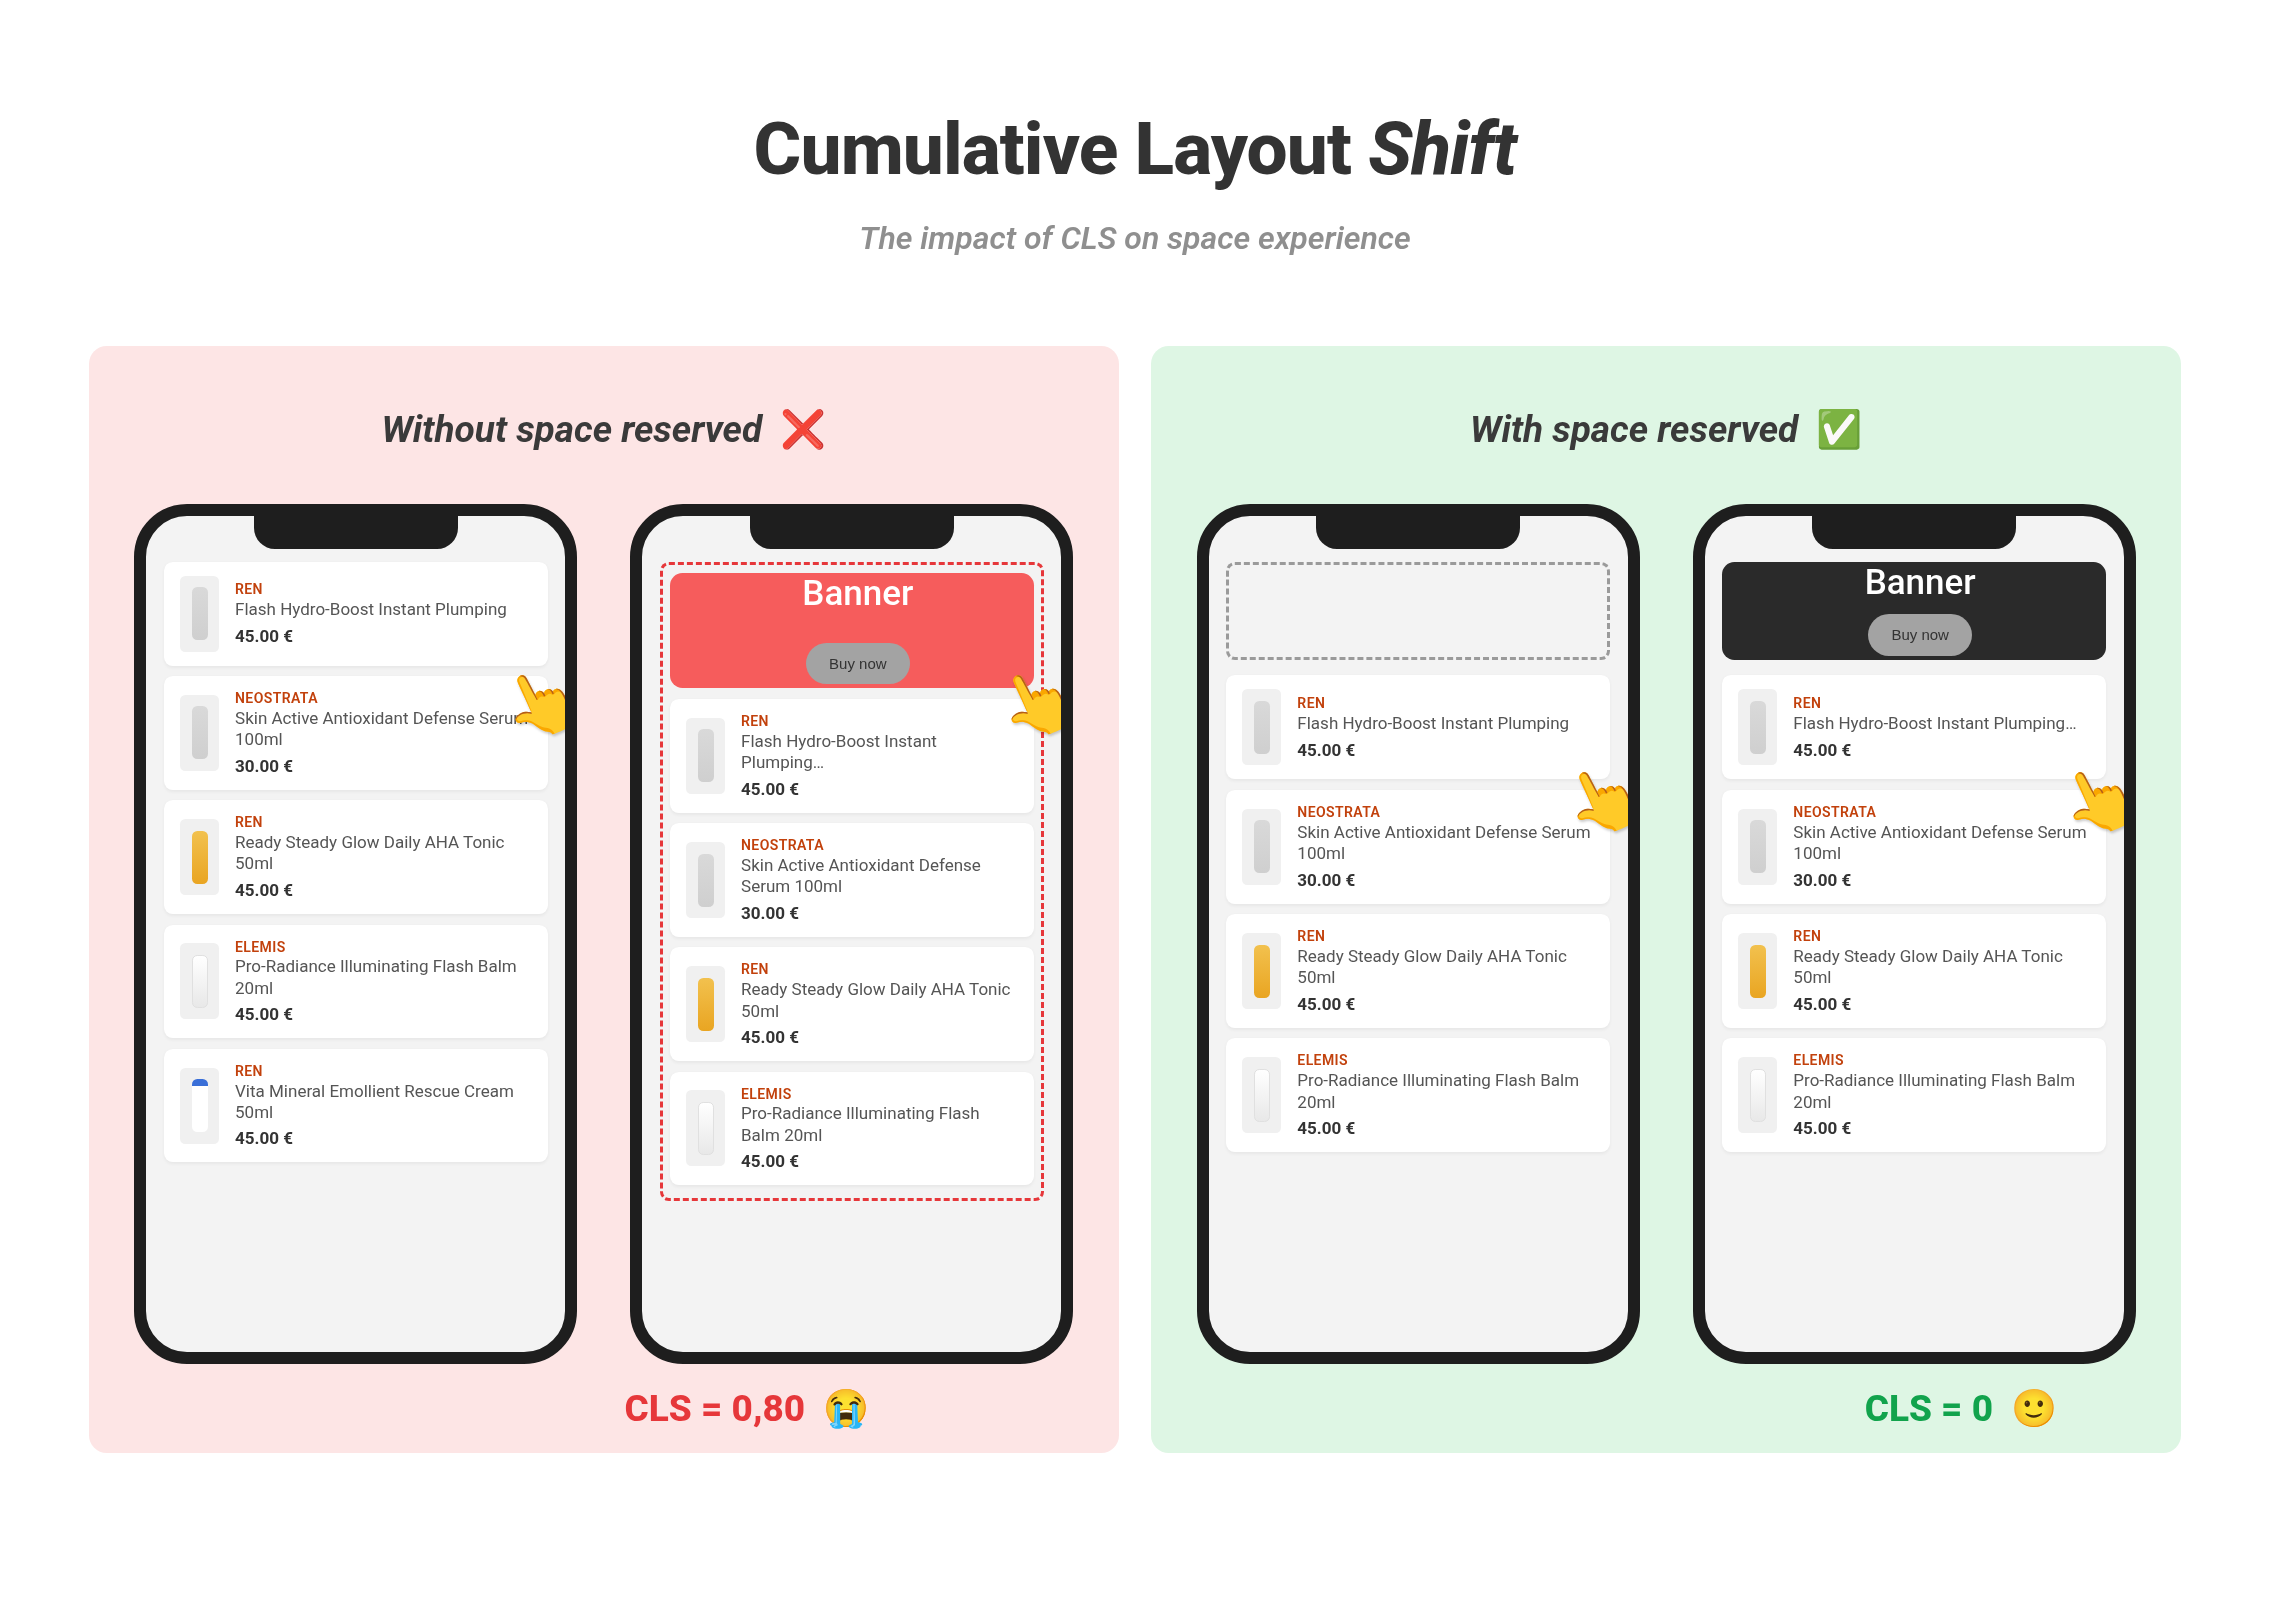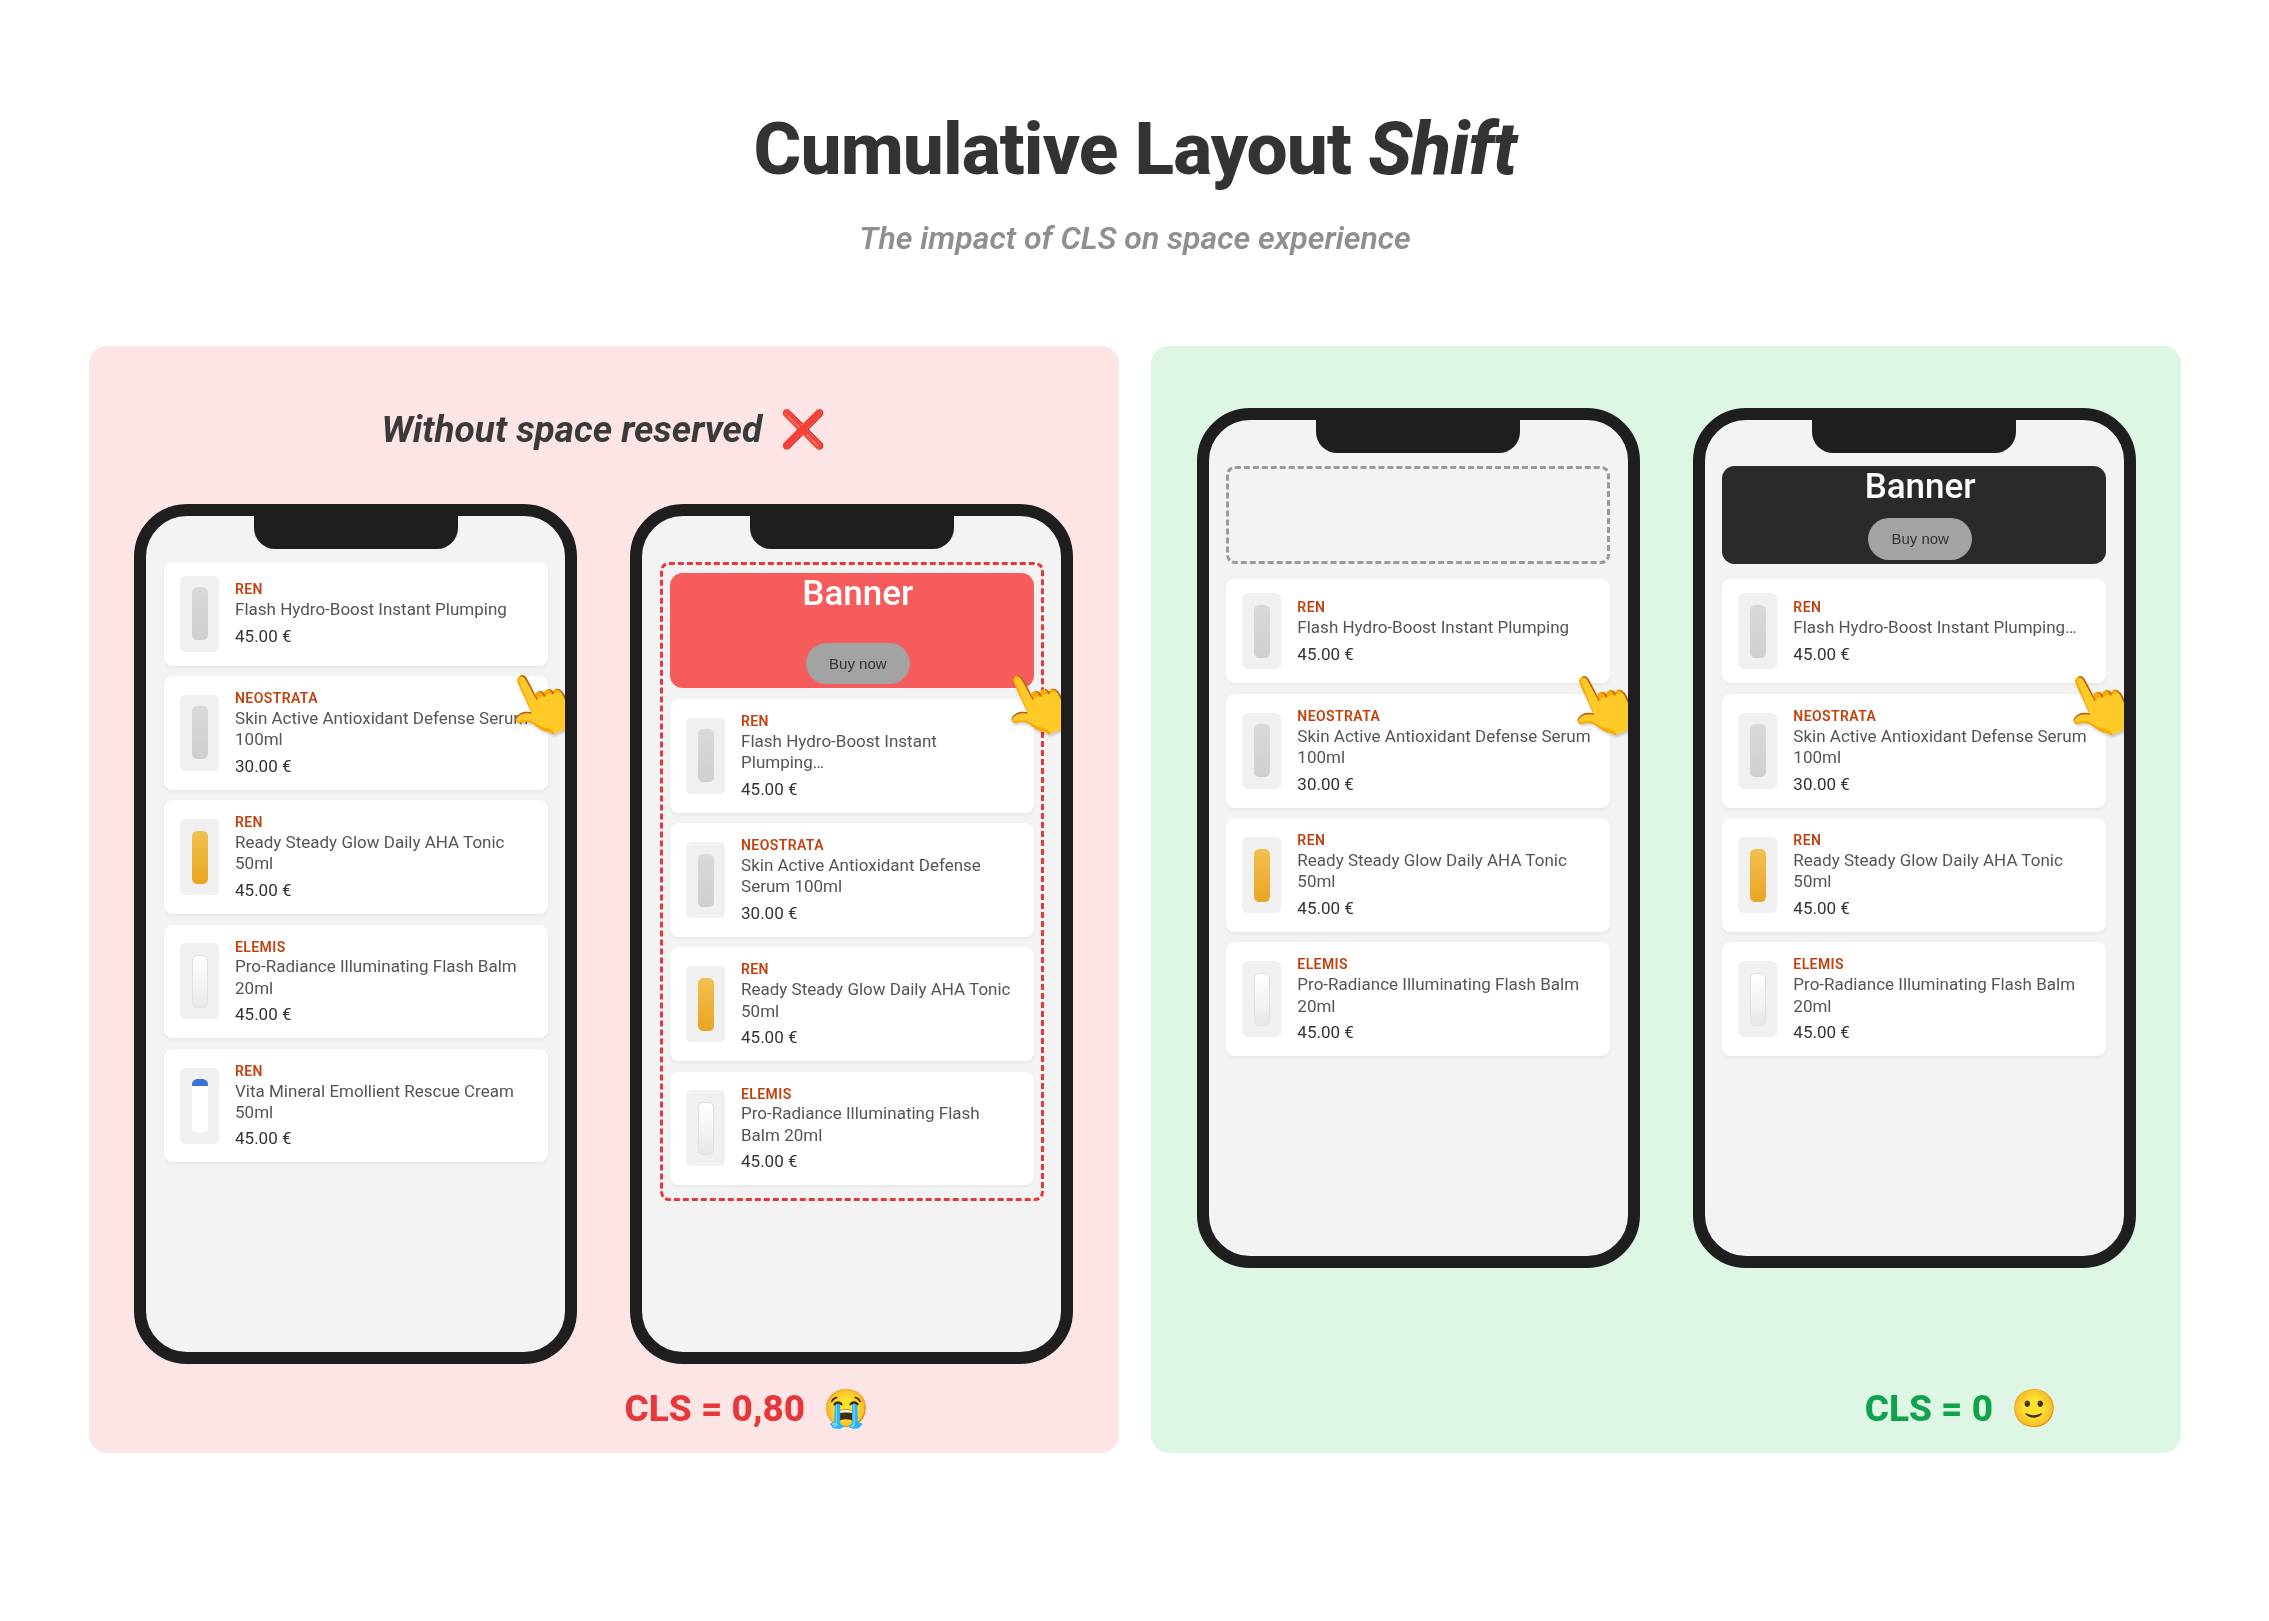--- a/index.html
+++ b/index.html
@@ -143,21 +143,21 @@
   .thumb .bottle{
     width:16px;height:53px;border-radius:5.3px;
   }
   .thumb.grey .bottle{background:linear-gradient(#d9d9d9,#cfcfcf);}
   .thumb.amber .bottle{background:linear-gradient(#f2c14e,#e9a522);}
   .thumb.white .bottle{background:linear-gradient(#fff,#e8e8e8);border:0.9px solid #e0e0e0;}
   .thumb.blue .bottle{background:linear-gradient(#fff,#fff);border-top:7px solid #3a6fd8;}
   .info{flex:1;min-width:0;}
   .brand{font-size:14px;color:#c2410c;font-weight:600;letter-spacing:0.4px;}
   .name{font-size:17px;color:#555;line-height:1.25;margin:1.8px 0 5.3px;}
-  .price{font-size:17px;font-weight:400;color:#333;}
+  .price{font-size:17px;font-weight:700;color:#333;}
 
   
   .hand{
     position:absolute;
     font-size:64px;
     transform:rotate(-25deg);
     pointer-events:none;
     z-index:10;
     text-shadow:0 1.8px 2.7px rgba(0,0,0,.2);
   }
@@ -303,20 +303,24 @@
         </div>
       </div>
 
       <div class="cls-score">
         <span>CLS = 0,80</span>
         <span class="emo">😭</span>
       </div>
     </div>
 
     <div class="panel good">
+      <p class="panel-title">
+        <span>With space reserved</span>
+        <span class="emo">✅</span>
+      </p>
 
       <div class="phones">
 
         <div class="phone">
           <div class="notch"></div>
           <div class="screen">
             <div class="banner-placeholder"></div>
             <div class="card">
               <div class="thumb grey">
                   <div class="bottle"></div>

